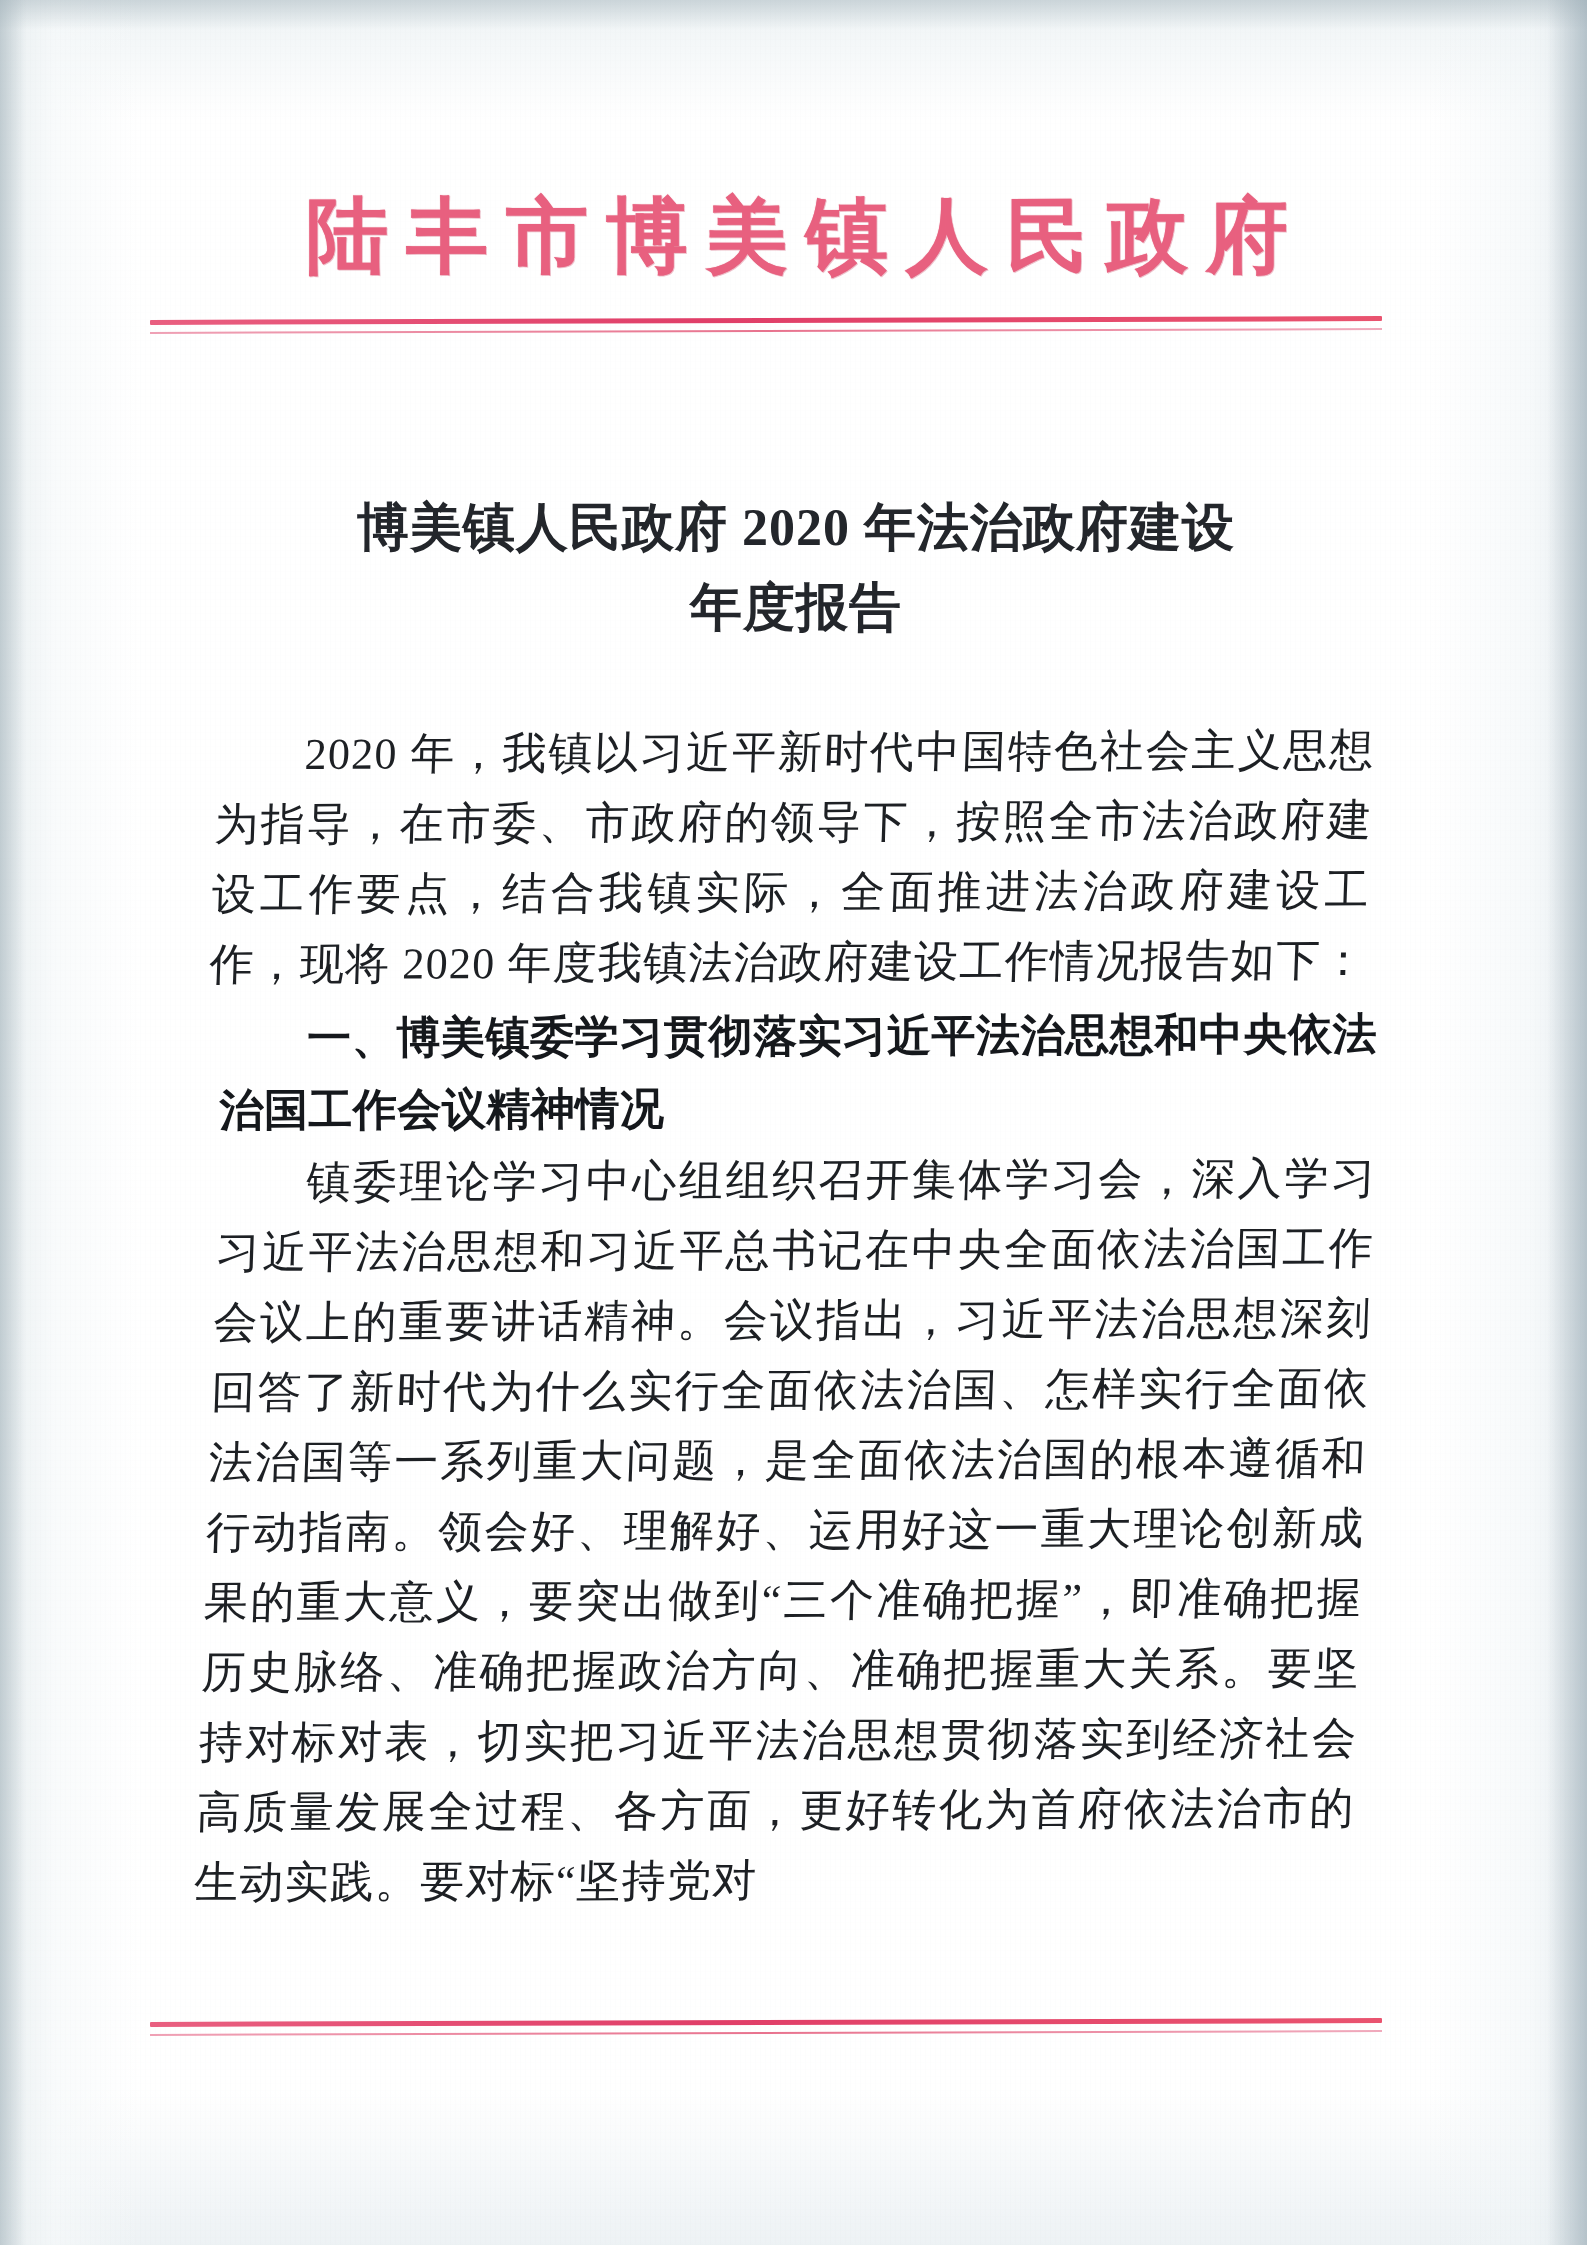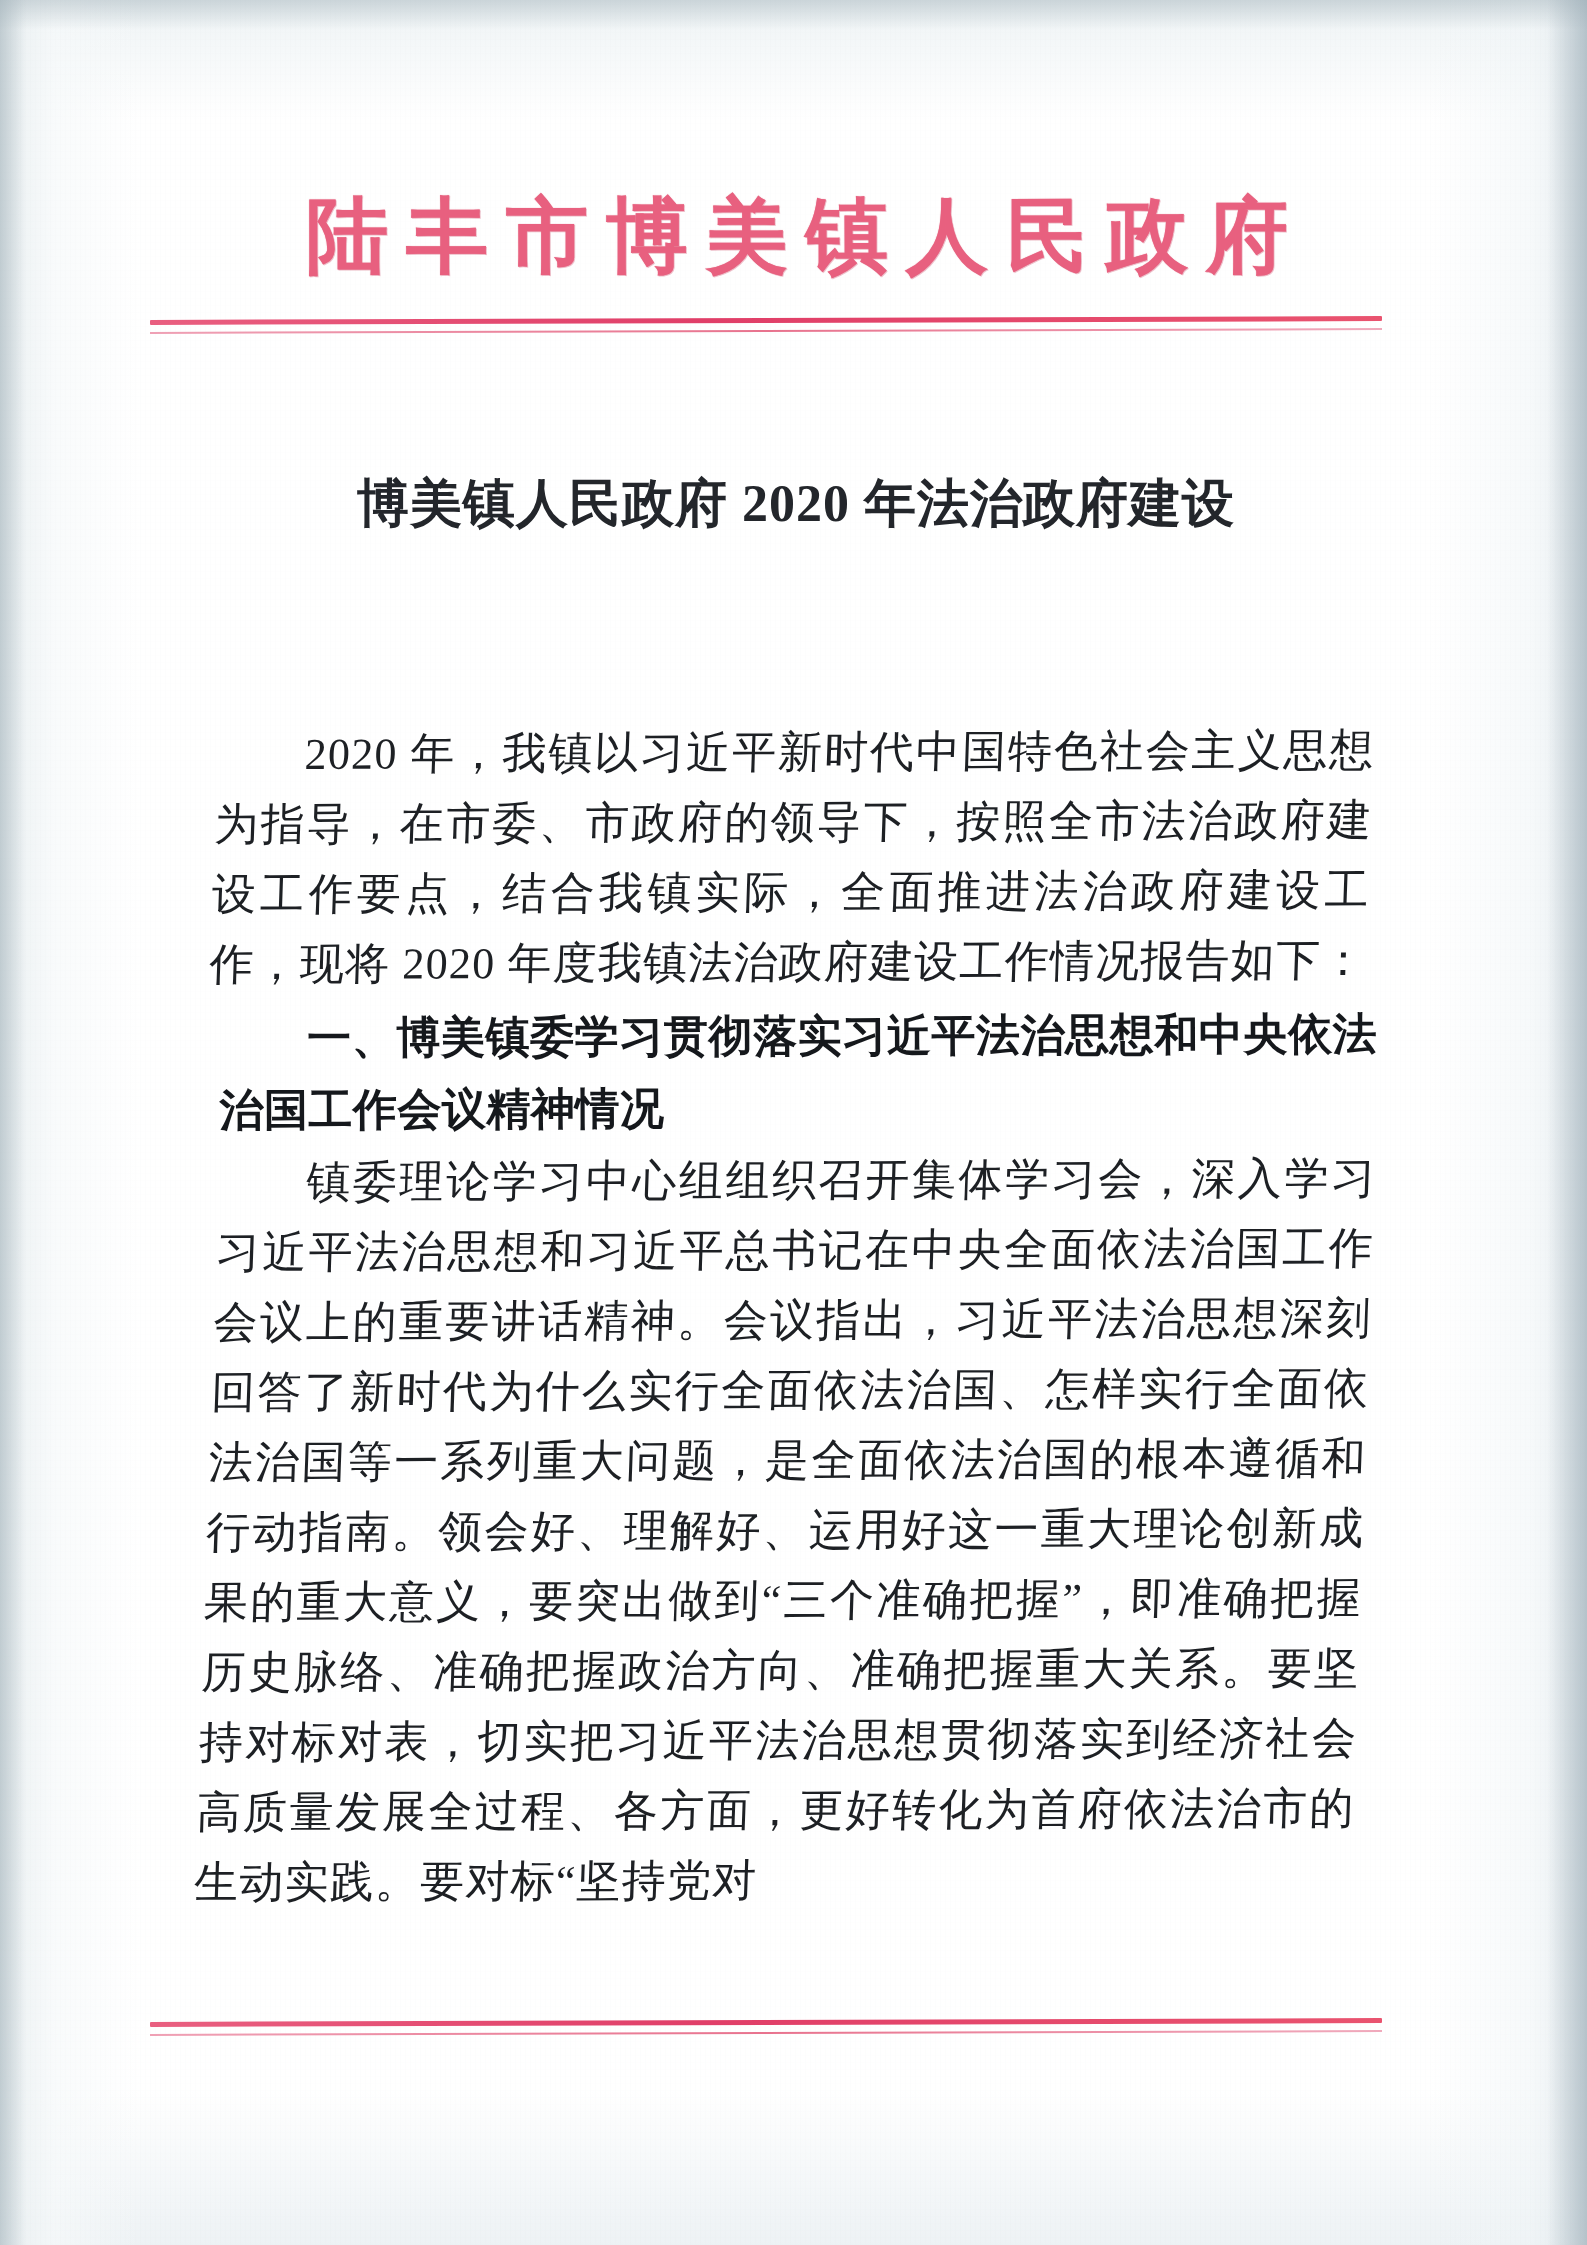--- a/index.html
+++ b/index.html
@@ -122,21 +122,21 @@
     height: 2px;
     margin-top: 7px;
     background: linear-gradient(90deg, #efa1b5 0%, #e8738e 50%, #f0aabc 100%);
     transform: rotate(-0.18deg);
   }
 
   
   .doc-title {
     position: absolute;
     left: 18px;
-    top: 464px;
+    top: 488px;
     width: 1140px;
     text-align: center;
     font-family: "Liberation Serif", "DejaVu Serif", serif;
     font-weight: 700;
     font-size: 52px;
     line-height: 80px;
     color: #23262b;
     letter-spacing: 1px;
   }
   .doc-title .line2 { display: block; }
@@ -195,20 +195,21 @@
       <div class="masthead-title">陆丰市博美镇人民政府</div>
     </div>
 
     <div class="rule-group top">
       <div class="rule-thick"></div>
       <div class="rule-thin"></div>
     </div>
 
     <div class="doc-title">
       <span>博美镇人民政府 2020 年法治政府建设</span>
+      <span class="line2">年度报告</span>
     </div>
 
     <div class="body-block skewwrap">
       <p class="para">2020 年，我镇以习近平新时代中国特色社会主义思想为指导，在市委、市政府的领导下，按照全市法治政府建设工作要点，结合我镇实际，全面推进法治政府建设工作，现将 2020 年度我镇法治政府建设工作情况报告如下：</p>
       <div class="para-gap"></div>
       <p class="heading">一、博美镇委学习贯彻落实习近平法治思想和中央依法治国工作会议精神情况</p>
       <div class="para-gap"></div>
       <p class="para">镇委理论学习中心组组织召开集体学习会，深入学习习近平法治思想和习近平总书记在中央全面依法治国工作会议上的重要讲话精神。会议指出，习近平法治思想深刻回答了新时代为什么实行全面依法治国、怎样实行全面依法治国等一系列重大问题，是全面依法治国的根本遵循和行动指南。领会好、理解好、运用好这一重大理论创新成果的重大意义，要突出做到“三个准确把握”，即准确把握历史脉络、准确把握政治方向、准确把握重大关系。要坚持对标对表，切实把习近平法治思想贯彻落实到经济社会高质量发展全过程、各方面，更好转化为首府依法治市的生动实践。要对标“坚持党对</p>
     </div>
 

